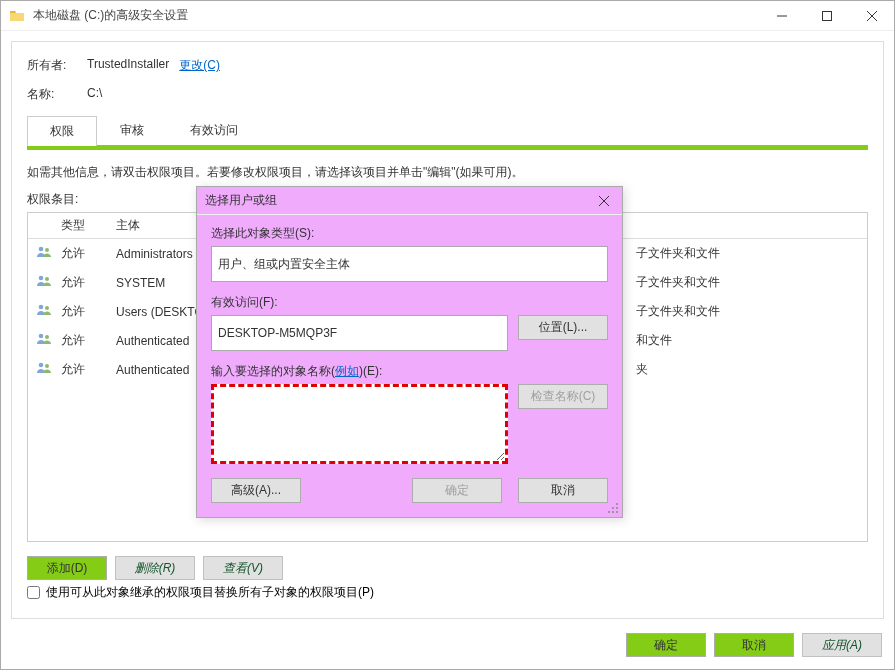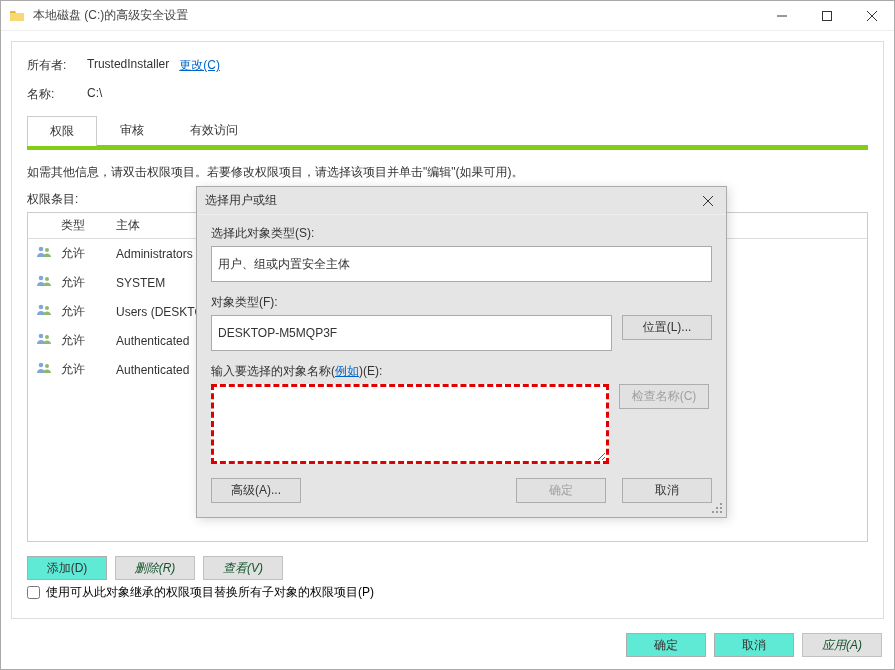--- a/index.html
+++ b/index.html
@@ -29,30 +29,30 @@
 .perm-head { display: flex; border-bottom: 1px solid #ddd; background: #fff; }
 .perm-head .col { padding: 4px 8px; color: #333; }
 .perm-body .perm-row { display: flex; align-items: center; padding: 3px 0; }
 .perm-body .perm-row .col { padding: 2px 8px; color: #333; white-space: nowrap; overflow: hidden; }
 .col.c-icon { width: 25px; padding-left: 6px; }
 .col.c-type { width: 55px; }
 .col.c-principal { width: 520px; }
 .col.c-inherit { width: 200px; }
 
 .btn-row { display: flex; gap: 8px; margin-top: 14px; }
-.btn { min-width: 80px; height: 24px; border: 1px solid #adadad; background: #5eead4; color: #333; display: inline-flex; align-items: center; justify-content: center; cursor: pointer; padding: 0 12px; }
+.btn { min-width: 80px; height: 24px; border: 1px solid #adadad; background: #84cc16; color: #333; display: inline-flex; align-items: center; justify-content: center; cursor: pointer; padding: 0 12px; }
 .btn.disabled { color: #14532d; background: #e1e1e1; border-color: #c0c0c0; cursor: default; font-style: italic; }
 
 .checkbox-row { display: flex; align-items: center; margin-top: 4px; }
 .checkbox-row input { margin-right: 6px; }
 
 .footer { position: absolute; right: 12px; bottom: 12px; display: flex; gap: 8px; }
 
 
-.dialog { position: absolute; left: 195px; top: 185px; width: 531px; background: #e5e5e5; border: 1px solid #aaa; box-shadow: 2px 2px 10px rgba(0,0,0,0.15); }
+.dialog { position: absolute; left: 195px; top: 185px; width: 427px; background: #f0abfc; border: 1px solid #aaa; box-shadow: 2px 2px 10px rgba(0,0,0,0.15); }
 .dialog .dtitlebar { height: 28px; display: flex; align-items: center; padding: 0 4px 0 8px; border-bottom: 1px solid #eee; }
 .dialog .dtitlebar .title { flex: 1; color: #333; }
 .dialog .dtitlebar .close { width: 28px; height: 24px; display: flex; align-items: center; justify-content: center; cursor: pointer; }
 .dialog .dbody { padding: 10px 14px 14px; }
 .dialog .dlabel { color: #333; margin-bottom: 4px; }
 .dialog .dfield-row { display: flex; gap: 10px; margin-bottom: 12px; }
 .dialog .dfield { flex: 1; height: 25px; border: 1px solid #aaa; padding: 17px 6px; background: #fff; color: #333; display: flex; align-items: center; }
 .dialog .dbtn { min-width: 90px; height: 25px; border: 1px solid #adadad; background: #e1e1e1; color: #333; display: inline-flex; align-items: center; justify-content: center; cursor: pointer; padding: 0 10px; }
 .dialog .dbtn.disabled { color: #a0a0a0; cursor: default; }
 
@@ -204,21 +204,21 @@
             <path stroke="#333" d="M0 0l10 10M10 0L0 10"></path>
           </svg>
         </div>
     </div>
     <div class="dbody">
       <div class="dlabel">选择此对象类型(S):</div>
       <div class="dfield-row">
         <div class="dfield">用户、组或内置安全主体</div>
       </div>
 
-      <div class="dlabel">对象类型(F):</div>
+      <div class="dlabel">有效访问(F):</div>
       <div class="dfield-row">
         <div class="dfield">DESKTOP-M5MQP3F</div>
         <div class="dbtn">位置(L)...</div>
       </div>
 
       <div class="dlabel">
         <span>输入要选择的对象名称(</span><span class="link" style="margin-left:0">例如</span><span>)(E):</span>
       </div>
       <div class="dfield-row">
         <textarea class="name-input" style=""></textarea>

